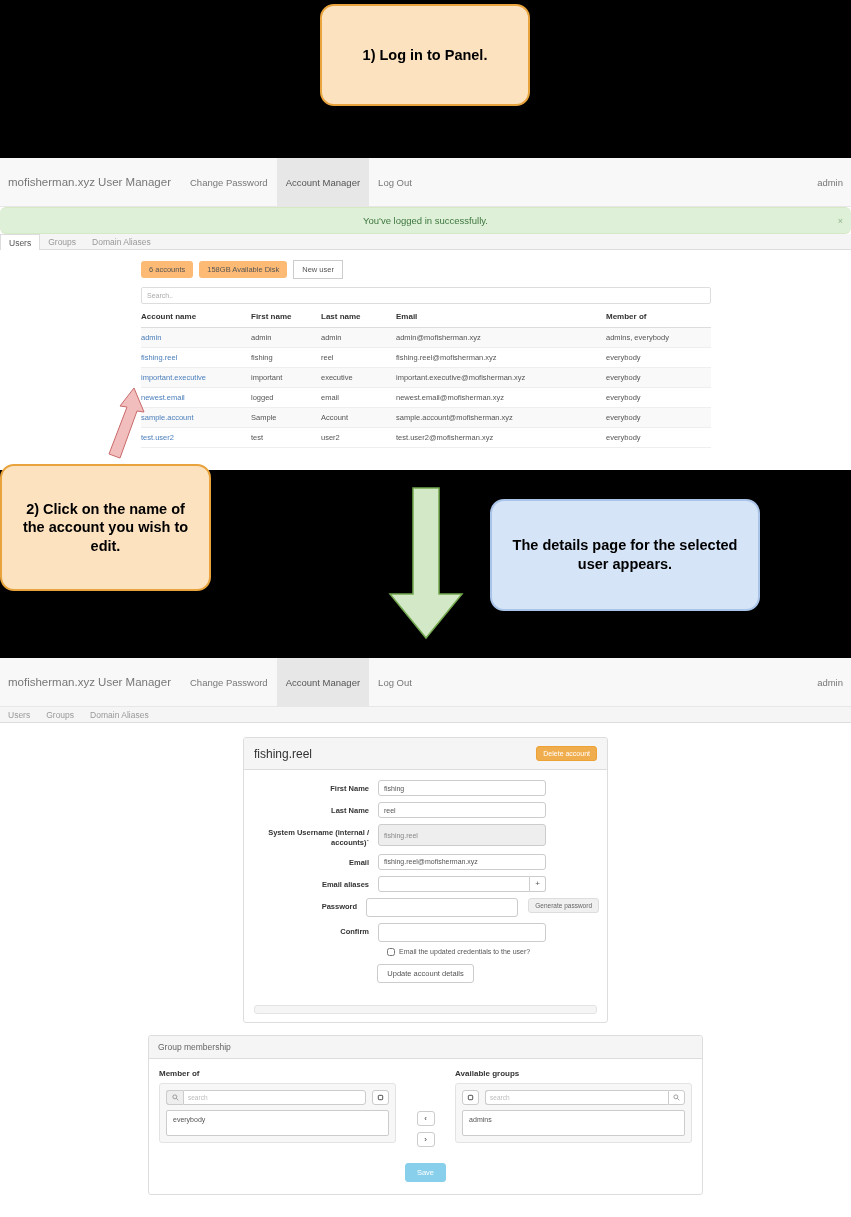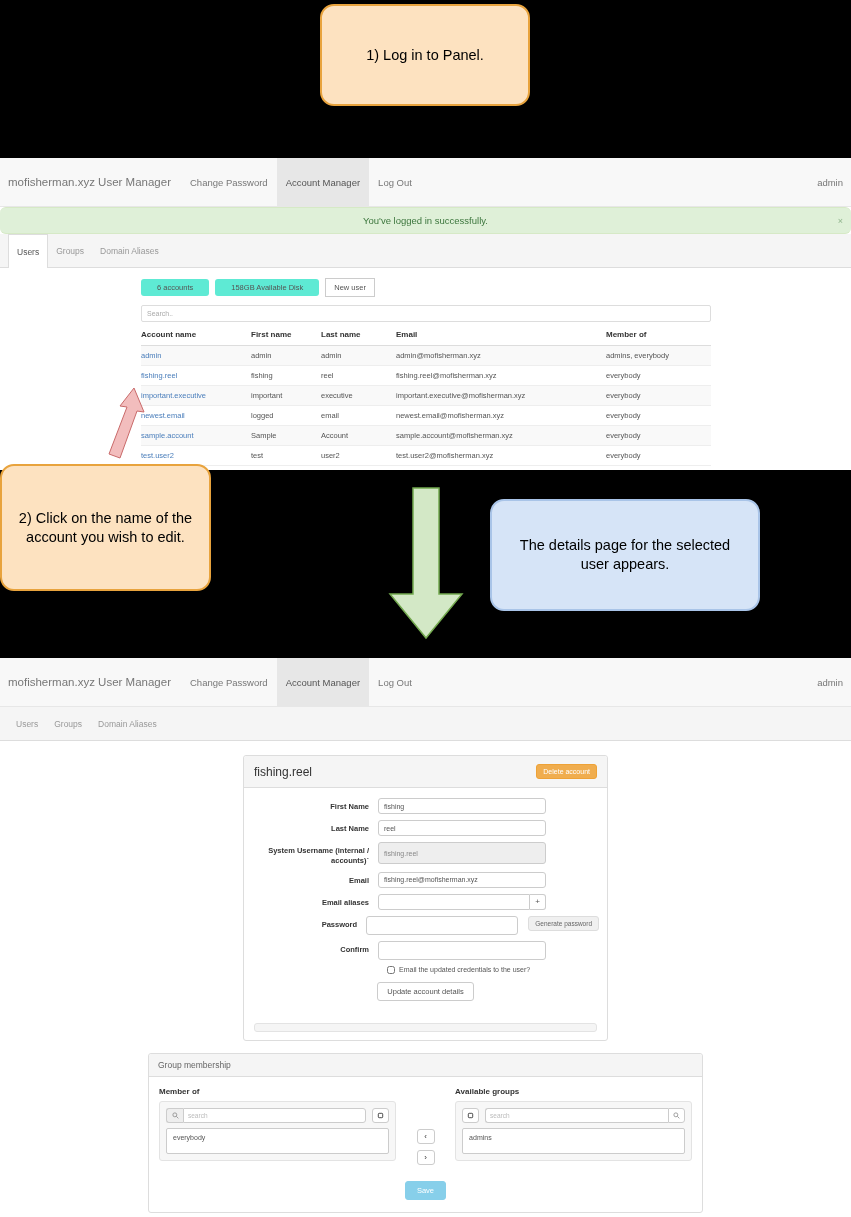--- a/index.html
+++ b/index.html
@@ -68,25 +68,25 @@
   }
   .alert-close {
     position: absolute; right: 8px; top: 50%;
     transform: translateY(-50%);
     font-size: 9px; color: #3c763d; opacity: .5;
     cursor: pointer;
   }
 
   
   .subtabs {
-    height: 34px;
+    height: 16px;
     background: #f5f5f5;
     border-bottom: 1px solid #dddddd;
     display: flex; align-items: stretch;
-    padding-left: 8px;
+    padding-left: 0;
   }
   .subtab {
     display: flex; align-items: center;
     padding: 0 8px;
     font-size: 8.5px;
     color: #999999;
     white-space: nowrap;
   }
   .subtab.active {
     background: #ffffff;
@@ -95,24 +95,24 @@
     border-top: 1px solid #dddddd;
     color: #555555;
     margin-bottom: -1px;
   }
 
   
   .users-body { padding: 10px 0 0 0; background:#fff; }
   .users-inner { width: 570px; margin-left: 141px; }
   .badge-row { display: flex; align-items: center; gap: 6px; margin-bottom: 8px; }
   .pill {
-    background: #5eead4;
+    background: #fdba74;
     color: #555555;
     font-size: 7.5px;
-    padding: 4px 16px;
+    padding: 4px 8px;
     border-radius: 3px;
     white-space: nowrap;
   }
   .btn-outline {
     background: #ffffff;
     border: 1px solid #cccccc;
     color: #555555;
     font-size: 7.5px;
     padding: 4px 8px;
     border-radius: 0;
@@ -329,21 +329,21 @@
     border-radius: 3px;
     cursor: pointer;
   }
 
   
   .callout {
     position: absolute;
     border-radius: 14px;
     display: flex; align-items: center; justify-content: center;
     text-align: center;
-    font-weight: normal;
+    font-weight: bold;
     color: #000000;
     line-height: 1.28;
   }
   .callout-orange {
     background: #fde2c0;
     border: 2px solid #e8a33d;
   }
   .callout-blue {
     background: #d6e4f7;
     border: 2px solid #a9c4e8;

